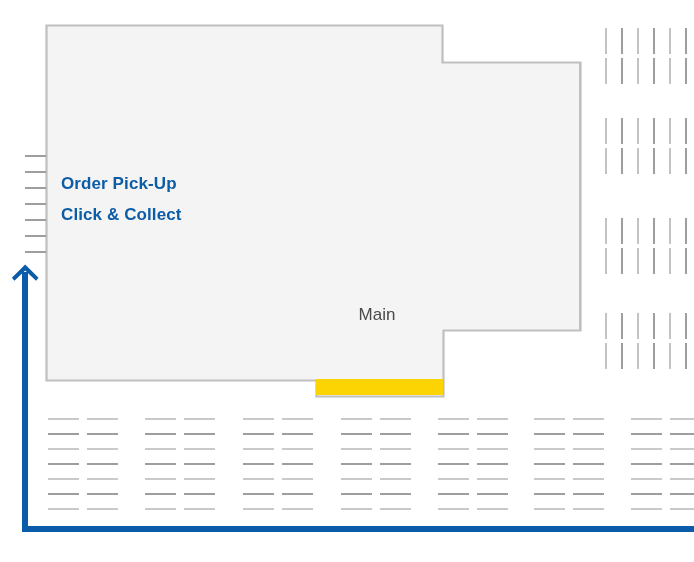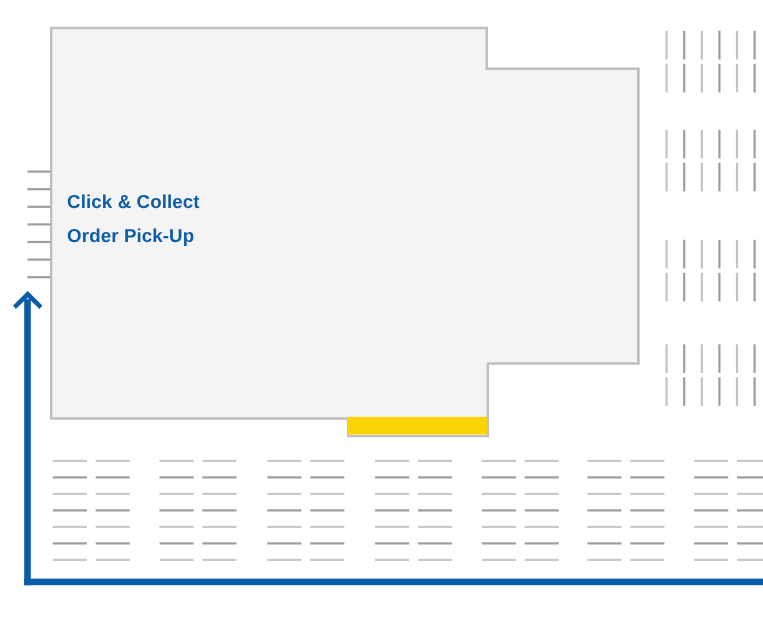--- a/index.html
+++ b/index.html
@@ -136,25 +136,26 @@
 
 <div id="map-canvas">
 
   <div class="building"></div>
 
   <svg class="building-outline" viewBox="0 0 540 376" xmlns="http://www.w3.org/2000/svg">
     <path d="M2.5 2.5 L398.5 2.5 L398.5 39.5 L536.5 39.5 L536.5 307.5 L399.5 307.5 L399.5 373.5 L272.5 373.5 L272.5 357.5 L2.5 357.5 Z" fill="none" stroke="#bfbfbf" stroke-width="2.2" stroke-linejoin="miter"></path>
   </svg>
 
   <div class="cc-label">
+    <div>Order Pick-Up</div>
     <div>Click &amp; Collect</div>
-    <div>Order Pick-Up</div>
   </div>
 
   <div class="entrance-label">
+    <div>Main</div>
   </div>
 
   <div class="entrance-marker"></div>
 
   <div class="road-vertical"></div>
   <div class="road-horizontal"></div>
   <svg class="road-arrow" viewBox="0 0 31 28" xmlns="http://www.w3.org/2000/svg">
     <path d="M15.2 1.5 L28.5 14.8 L26.0 17.8 L15.2 7.6 L4.4 17.8 L1.9 14.8 Z" fill="#0a5ca8"></path>
   </svg>
 

